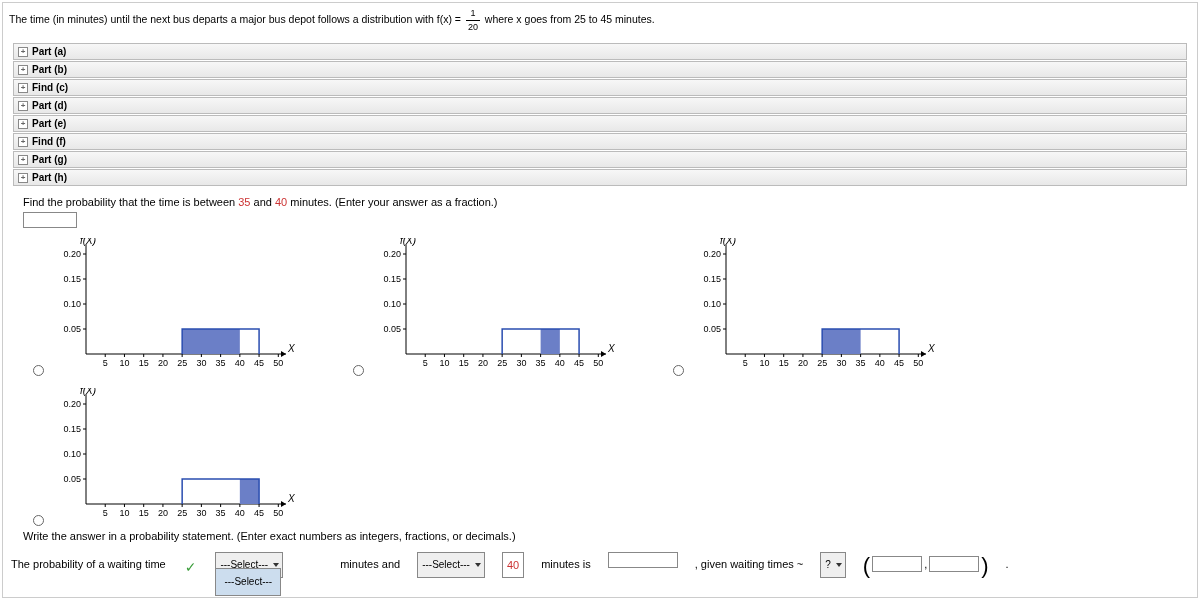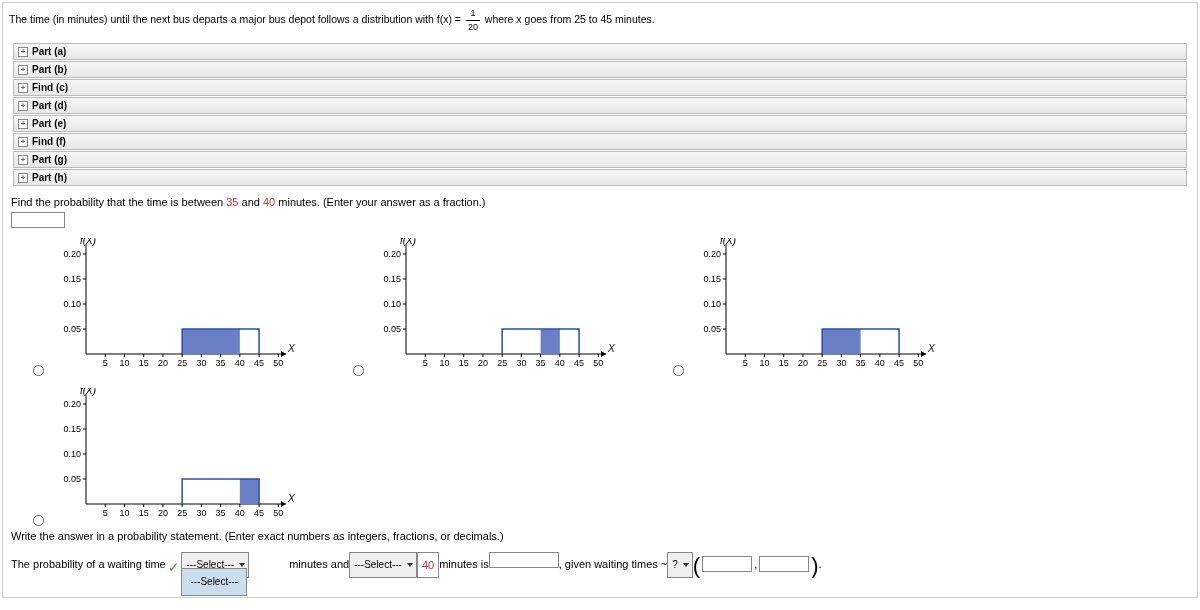--- a/index.html
+++ b/index.html
@@ -5,28 +5,28 @@
 * { box-sizing: border-box; margin: 0; padding: 0; }
 body { font-family: Arial, Helvetica, sans-serif; font-size: 11px; color: #000; background: #fff; width: 1200px; }
 .container { border: 1px solid #ccc; margin: 2px; }
 .problem-text { padding: 4px 6px; font-size: 10.5px; line-height: 1.4; }
 .fraction { display: inline-block; vertical-align: middle; text-align: center; margin: 0 2px; font-size: 9px; }
 .fraction .num { display: block; border-bottom: 1px solid #000; padding: 0 2px; }
 .fraction .den { display: block; padding: 0 2px; }
 .parts { margin: 6px 10px; }
 .part-row { border: 1px solid #bbb; background: linear-gradient(#f7f7f7,#e8e8e8); padding: 2px 4px; margin-bottom: 1px; font-size: 10px; font-weight: bold; cursor: pointer; display: flex; align-items: center; gap: 4px; }
 .part-row .plus-icon { width: 10px; height: 10px; border: 1px solid #888; display: inline-flex; align-items: center; justify-content: center; font-size: 8px; line-height: 1; background: #fff; color: #666; }
-.sub-section { margin: 10px 8px; font-size: 11px; }
+.sub-section { margin: 10px 20px; font-size: 11px; }
 .answer-input { width: 54px; height: 16px; border: 1px solid #888; }
 .charts-grid { display: flex; flex-wrap: wrap; margin: 6px 0 0 30px; gap: 10px 40px; }
 .chart-cell { display: flex; align-items: flex-end; gap: 6px; width: 280px; }
 .radio { width: 11px; height: 11px; border: 1px solid #666; border-radius: 50%; position: relative; top: -2px; flex-shrink: 0; }
 svg.chart { display: block; }
 .prob-statement { margin: 6px 8px 14px 8px; font-size: 11px; line-height: 2.2; }
-.prob-line { display: flex; align-items: flex-start; gap: 0; flex-wrap: wrap; }
+.prob-line { display: flex; align-items: flex-start; gap: 17px; flex-wrap: wrap; }
 .inline-input { width: 70px; height: 16px; border: 1px solid #888; }
 .select-box { border: 1px solid #888; padding: 1px 14px 1px 4px; font-size: 10px; position: relative; background: #efefef; display: inline-block; }
 .select-box::after { content: ""; position: absolute; right: 3px; top: 50%; margin-top: -2px; border-left: 3px solid transparent; border-right: 3px solid transparent; border-top: 4px solid #333; }
 .dropdown-open { position: relative; }
 .dropdown-list { position: absolute; left: 0; top: 16px; border: 1px solid #888; background: #fff; font-size: 10px; z-index: 5; }
 .dropdown-list div { padding: 2px 8px; white-space: nowrap; }
 .dropdown-list div.sel { background: #cde; }
 .check-icon { color: #3a9d3a; font-size: 14px; margin: 0 2px; }
 .paren { display: inline-flex; align-items: center; gap: 2px; }
 .big-paren { font-size: 22px; line-height: 1; position: relative; top: 2px; }

